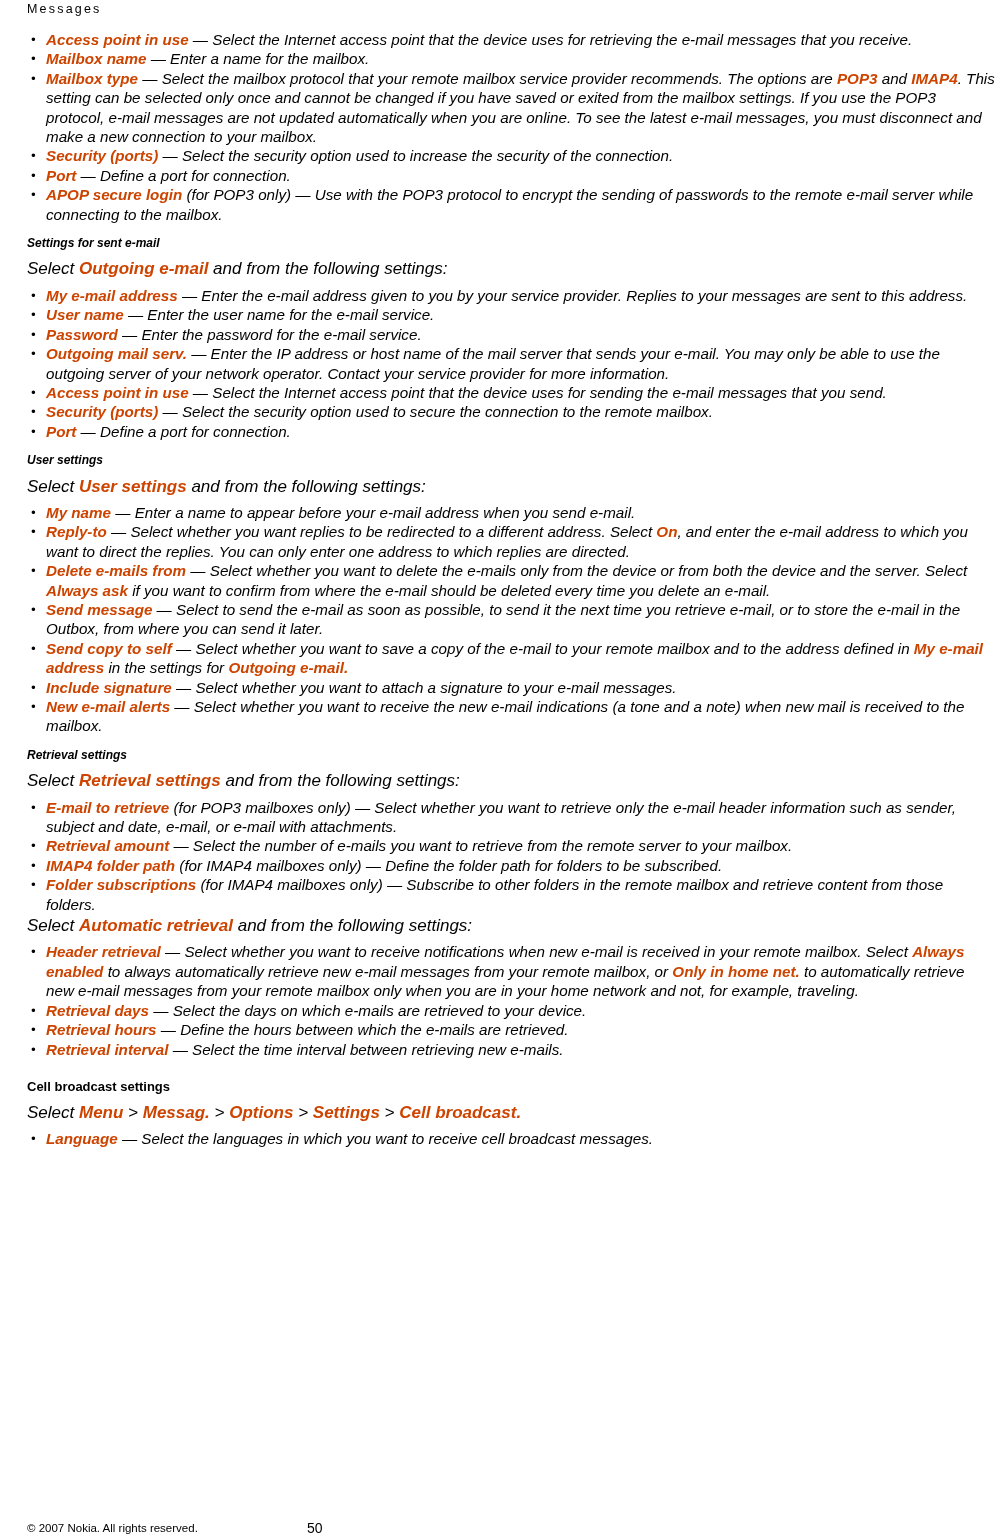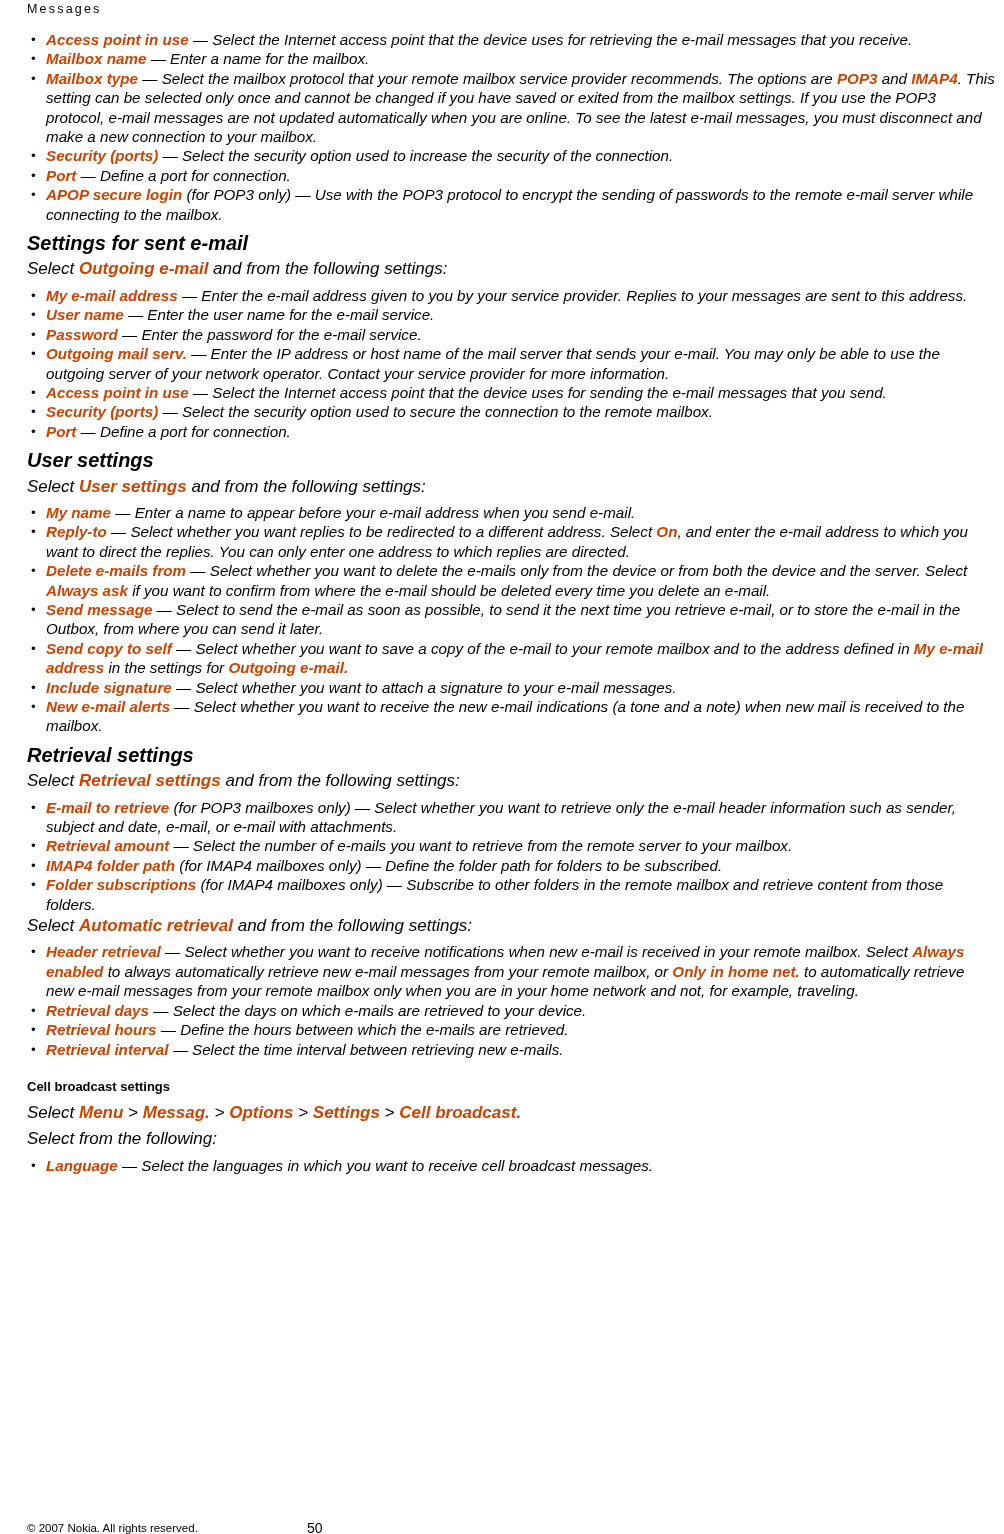--- a/index.html
+++ b/index.html
@@ -40,21 +40,21 @@
     margin: 0;
     padding: 0;
     font-style: italic;
   }
   .para {
     font-size: 17px;
     line-height: 19.4px;
     margin-bottom: 7px;
   }
   h3.sect {
-    font-size: 20px;
+    font-size: 12px;
     font-weight: bold;
     line-height: 19.4px;
     margin-top: 10px;
     margin-bottom: 6px;
   }
   h2.big {
     font-size: 13px;
     font-weight: bold;
     line-height: 22px;
     margin-top: 17px;
@@ -166,21 +166,20 @@
 
     <ul class="bul">
       <li><span class="lnk">Header retrieval</span><span> — Select whether you want to receive notifications when new e-mail is received in your remote mailbox. Select </span><span class="lnk">Always enabled</span><span> to always automatically retrieve new e-mail messages from your remote mailbox, or </span><span class="lnk">Only in home net.</span><span> to automatically retrieve new e-mail messages from your remote mailbox only when you are in your home network and not, for example, traveling.</span></li>
       <li><span class="lnk">Retrieval days</span><span> — Select the days on which e-mails are retrieved to your device.</span></li>
       <li><span class="lnk">Retrieval hours</span><span> — Define the hours between which the e-mails are retrieved.</span></li>
       <li><span class="lnk">Retrieval interval</span><span> — Select the time interval between retrieving new e-mails.</span></li>
     </ul>
 
     <h2 class="big">Cell broadcast settings</h2>
     <p class="para"><span>Select </span><span class="lnk">Menu</span><span class="gt"> &gt; </span><span class="lnk">Messag.</span><span class="gt"> &gt; </span><span class="lnk">Options</span><span class="gt"> &gt; </span><span class="lnk">Settings</span><span class="gt"> &gt; </span><span class="lnk">Cell broadcast.</span></p>
-    <p class="para">Select from the following:</p>
 
     <ul class="bul">
       <li><span class="lnk">Language</span><span> — Select the languages in which you want to receive cell broadcast messages.</span></li>
     </ul>
 
   </div>
 
   <div class="footer">
     <span class="copy">© 2007 Nokia. All rights reserved.</span>
     <span class="pageno">50</span>

